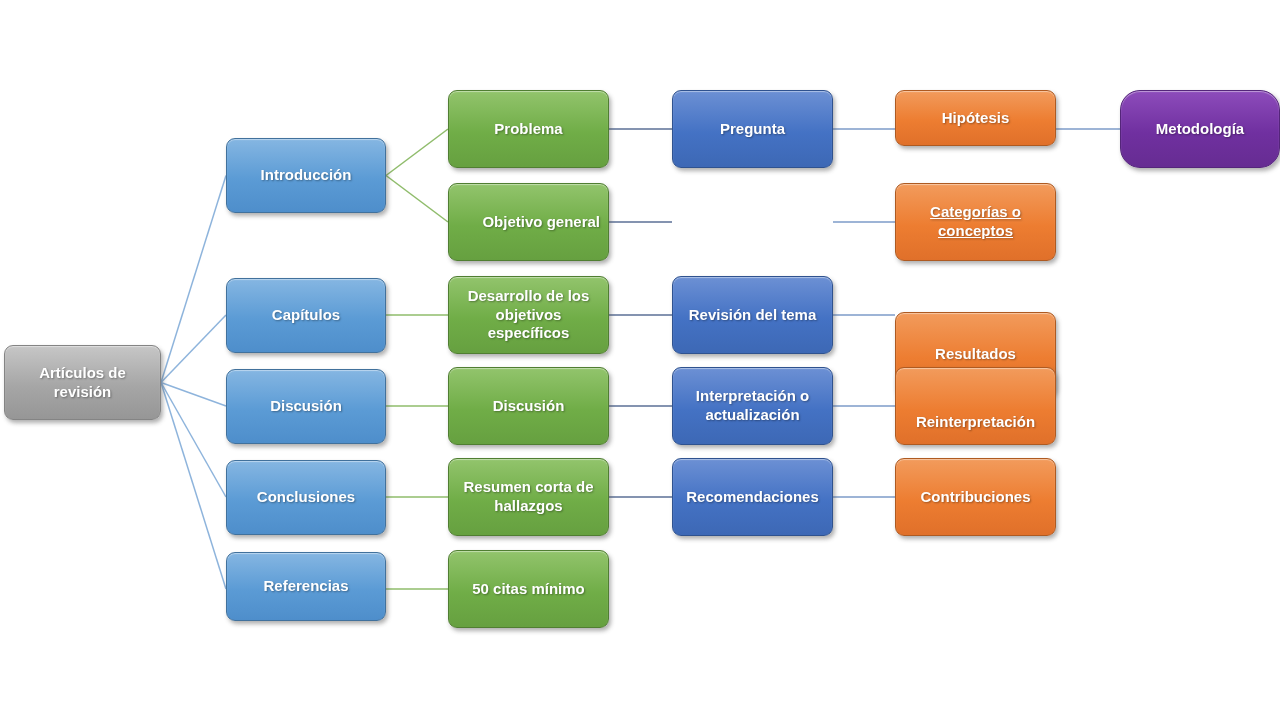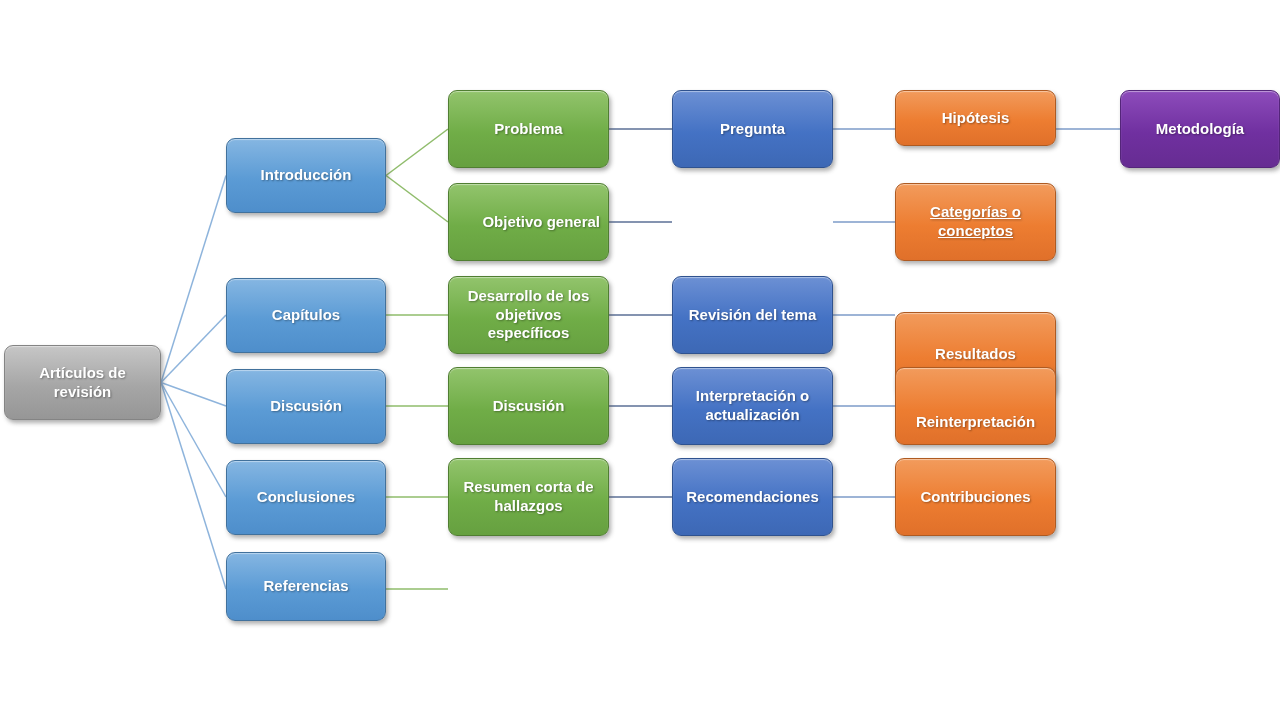--- a/index.html
+++ b/index.html
@@ -100,20 +100,23 @@
     </div>
     <div class="node" style="left: 448px; top: 276px; width: 161px; height: 78px; background: linear-gradient(rgb(146, 196, 108) 0%, rgb(112, 173, 71) 55%, rgb(102, 160, 64) 100%); border-color: rgb(80, 126, 50);">
       <span>Desarrollo de los objetivos específicos</span>
     </div>
     <div class="node" style="left: 448px; top: 367px; width: 161px; height: 78px; background: linear-gradient(rgb(146, 196, 108) 0%, rgb(112, 173, 71) 55%, rgb(102, 160, 64) 100%); border-color: rgb(80, 126, 50);">
       <span>Discusión</span>
     </div>
     <div class="node" style="left: 448px; top: 458px; width: 161px; height: 78px; background: linear-gradient(rgb(146, 196, 108) 0%, rgb(112, 173, 71) 55%, rgb(102, 160, 64) 100%); border-color: rgb(80, 126, 50);">
       <span>Resumen corta de hallazgos</span>
     </div>
+    <div class="node" style="left: 448px; top: 550px; width: 161px; height: 78px; background: linear-gradient(rgb(146, 196, 108) 0%, rgb(112, 173, 71) 55%, rgb(102, 160, 64) 100%); border-color: rgb(80, 126, 50);">
+      <span>50 citas mínimo</span>
+    </div>
     <div class="node" style="left: 672px; top: 90px; width: 161px; height: 78px; background: linear-gradient(rgb(108, 144, 212) 0%, rgb(68, 114, 196) 55%, rgb(61, 104, 181) 100%); border-color: rgb(47, 82, 143);">
       <span>Pregunta</span>
     </div>
     <div class="node" style="left: 672px; top: 276px; width: 161px; height: 78px; background: linear-gradient(rgb(108, 144, 212) 0%, rgb(68, 114, 196) 55%, rgb(61, 104, 181) 100%); border-color: rgb(47, 82, 143);">
       <span>Revisión del tema</span>
     </div>
     <div class="node" style="left: 672px; top: 367px; width: 161px; height: 78px; background: linear-gradient(rgb(108, 144, 212) 0%, rgb(68, 114, 196) 55%, rgb(61, 104, 181) 100%); border-color: rgb(47, 82, 143);">
       <span>Interpretación o actualización</span>
     </div>
     <div class="node" style="left: 672px; top: 458px; width: 161px; height: 78px; background: linear-gradient(rgb(108, 144, 212) 0%, rgb(68, 114, 196) 55%, rgb(61, 104, 181) 100%); border-color: rgb(47, 82, 143);">
@@ -127,16 +130,16 @@
     </div>
     <div class="node" style="left: 895px; top: 276px; width: 161px; height: 84px; background: linear-gradient(rgb(242, 155, 92) 0%, rgb(237, 125, 49) 55%, rgb(224, 112, 42) 100%); border-color: rgb(174, 90, 33); margin-top: 36px;">
       <span>Resultados</span>
     </div>
     <div class="node" style="left: 895px; top: 367px; width: 161px; height: 78px; background: linear-gradient(rgb(242, 155, 92) 0%, rgb(237, 125, 49) 55%, rgb(224, 112, 42) 100%); border-color: rgb(174, 90, 33); align-items: flex-end;">
       <span>Reinterpretación</span>
     </div>
     <div class="node" style="left: 895px; top: 458px; width: 161px; height: 78px; background: linear-gradient(rgb(242, 155, 92) 0%, rgb(237, 125, 49) 55%, rgb(224, 112, 42) 100%); border-color: rgb(174, 90, 33);">
       <span>Contribuciones</span>
     </div>
-    <div class="node" style="left: 1120px; top: 90px; width: 160px; height: 78px; background: linear-gradient(rgb(141, 76, 187) 0%, rgb(112, 48, 160) 55%, rgb(102, 44, 146) 100%); border-color: rgb(84, 37, 122);">
+    <div class="node" style="left: 1120px; top: 90px; width: 160px; height: 78px; background: linear-gradient(rgb(141, 76, 187) 0%, rgb(112, 48, 160) 55%, rgb(102, 44, 146) 100%); border-color: rgb(84, 37, 122); border-radius: 20px;">
       <span>Metodología</span>
     </div>
   </div>
 
 </body></html>

